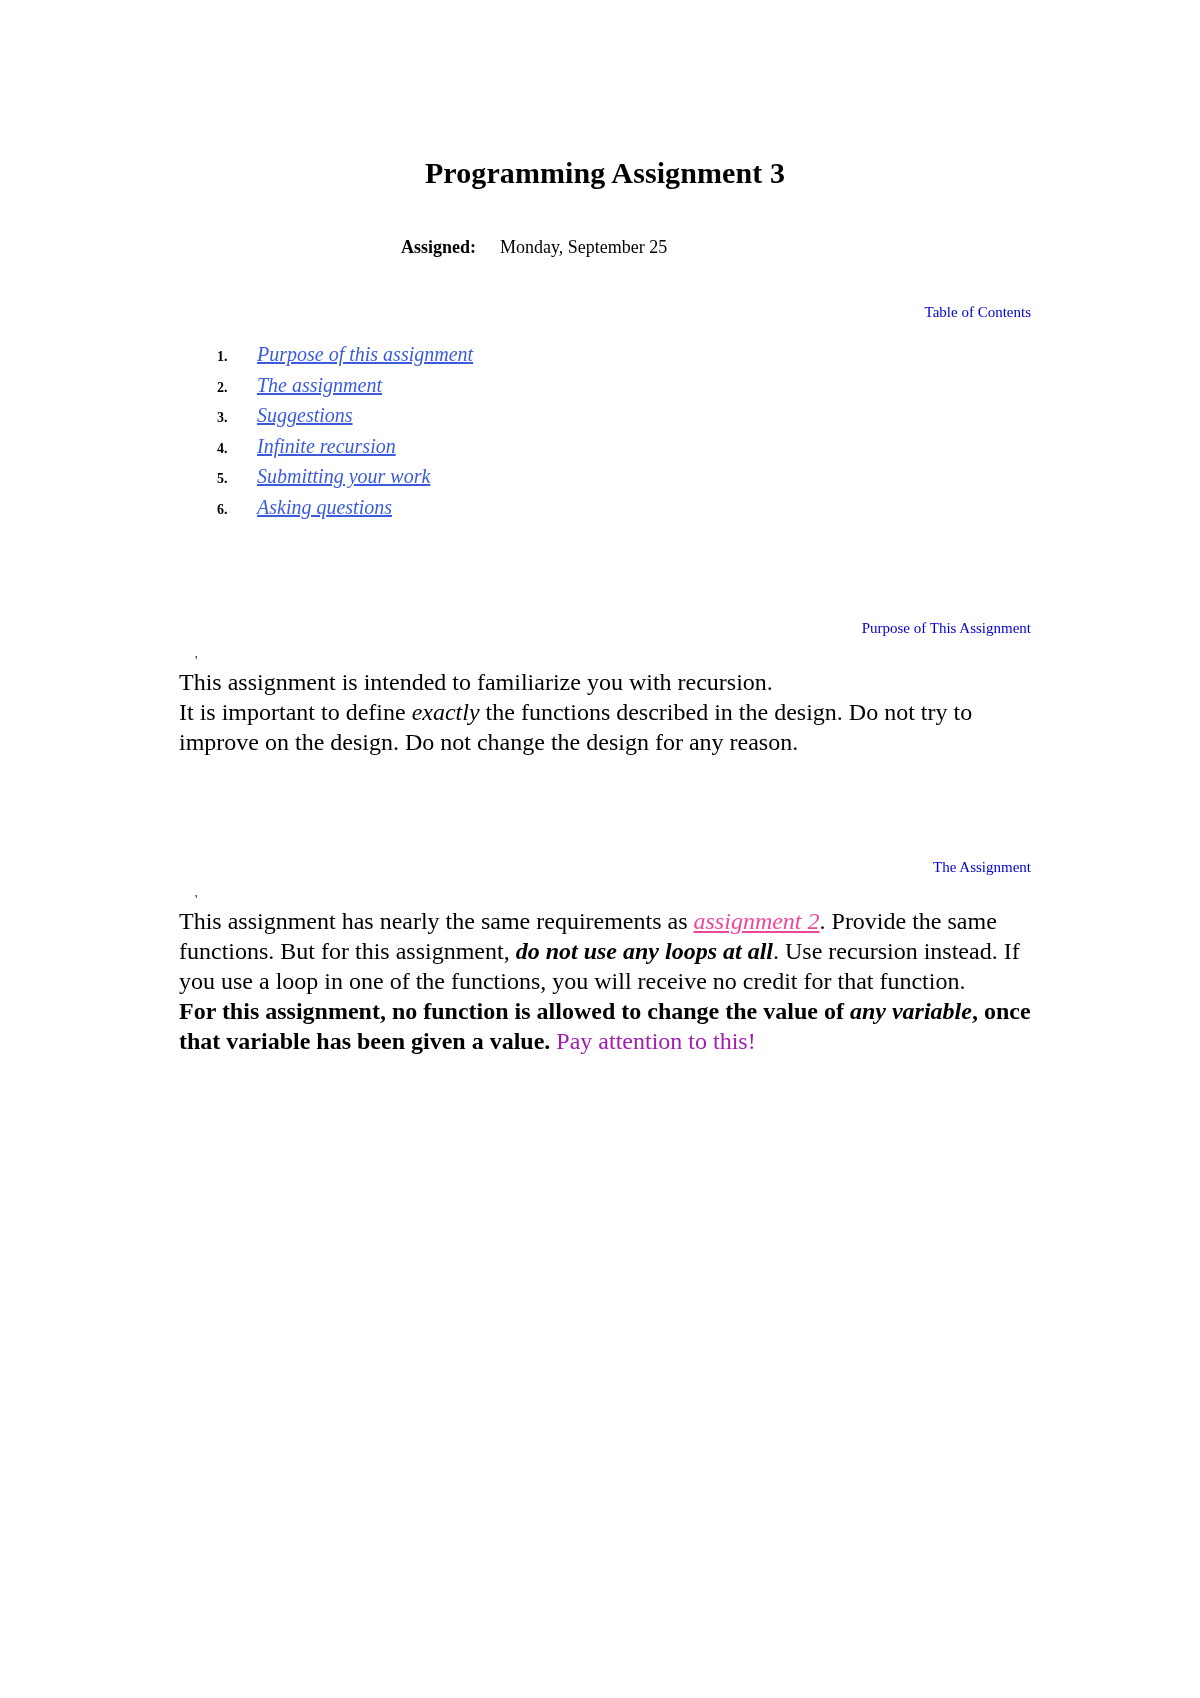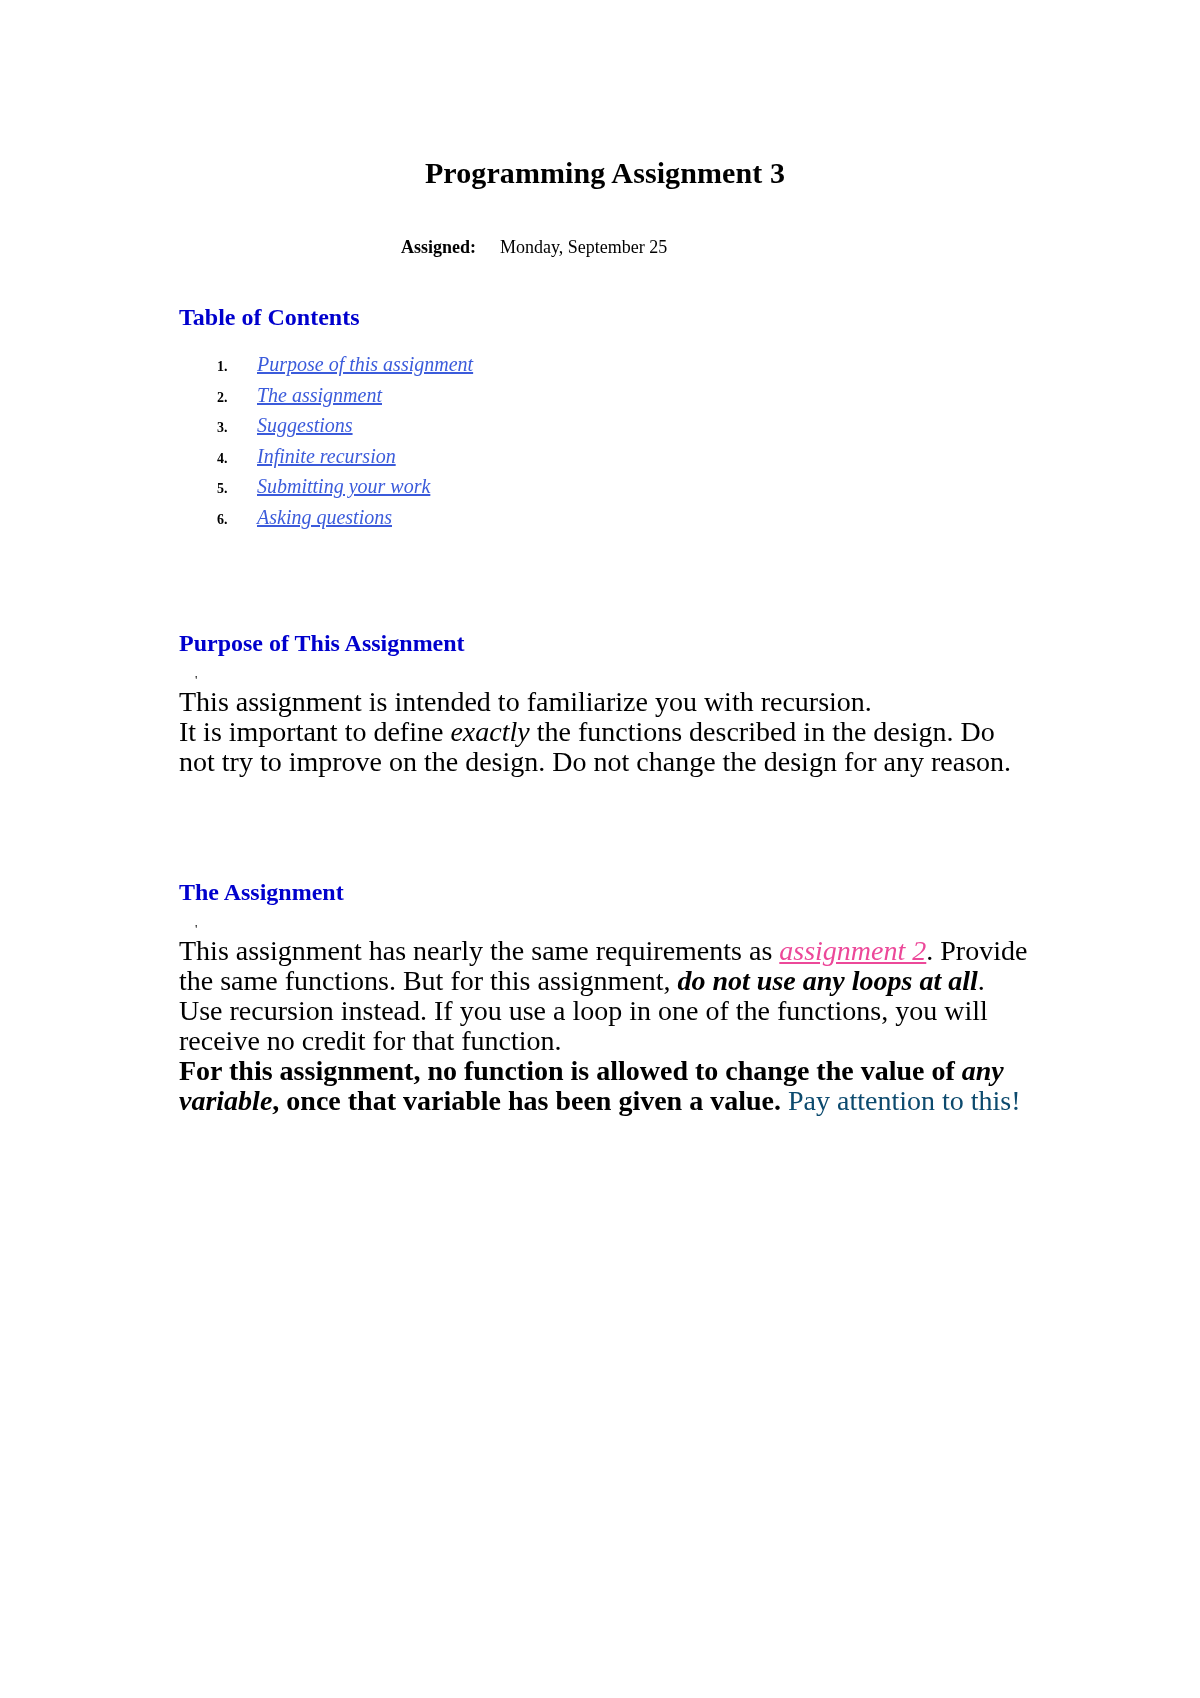--- a/index.html
+++ b/index.html
@@ -57,23 +57,24 @@
     width: 99px;
     flex: 0 0 99px;
   }
   .meta-value {
     font-weight: normal;
   }
 
   
   .heading {
     color: #0000cd;
-    font-weight: bold;
-    font-size: 24px;
-    margin: 0;
+    font-weight: normal;
+    font-size: 15px;
+    margin: 0;
+    text-align: right;
   }
   .heading-toc { margin-top: 42px; }
   .heading-purpose { margin-top: 100px; }
   .heading-assignment { margin-top: 102px; }
 
   
   .stray-mark {
     font-size: 13px;
     color: #000;
     line-height: 10px;
@@ -110,35 +111,35 @@
   .toc-link {
     color: #3b5bdb;
     font-style: italic;
     font-size: 20px;
     text-decoration: underline;
     cursor: pointer;
   }
 
   
   p.body {
-    font-size: 28px;
+    font-size: 24px;
     line-height: 30px;
     margin: 0;
     text-align: left;
   }
   .p-gap-1 { margin-top: 48px; }
   .p-gap-2 { margin-top: 23px; }
   .p-gap-3 { margin-top: 23px; }
   .p-assign-1 { margin-top: 45px; }
   .p-assign-2 { margin-top: 23px; }
 
   .ital { font-style: italic; }
   .bold { font-weight: bold; }
   .bolditalic { font-weight: bold; font-style: italic; }
-  .red { color: #0c4a6e; font-weight: normal; }
+  .red { color: #a21caf; font-weight: normal; }
   .inline-link {
     color: #ec4899;
     font-style: italic;
     text-decoration: underline;
     cursor: pointer;
   }
 </style>
 </head>
 <body>
 

